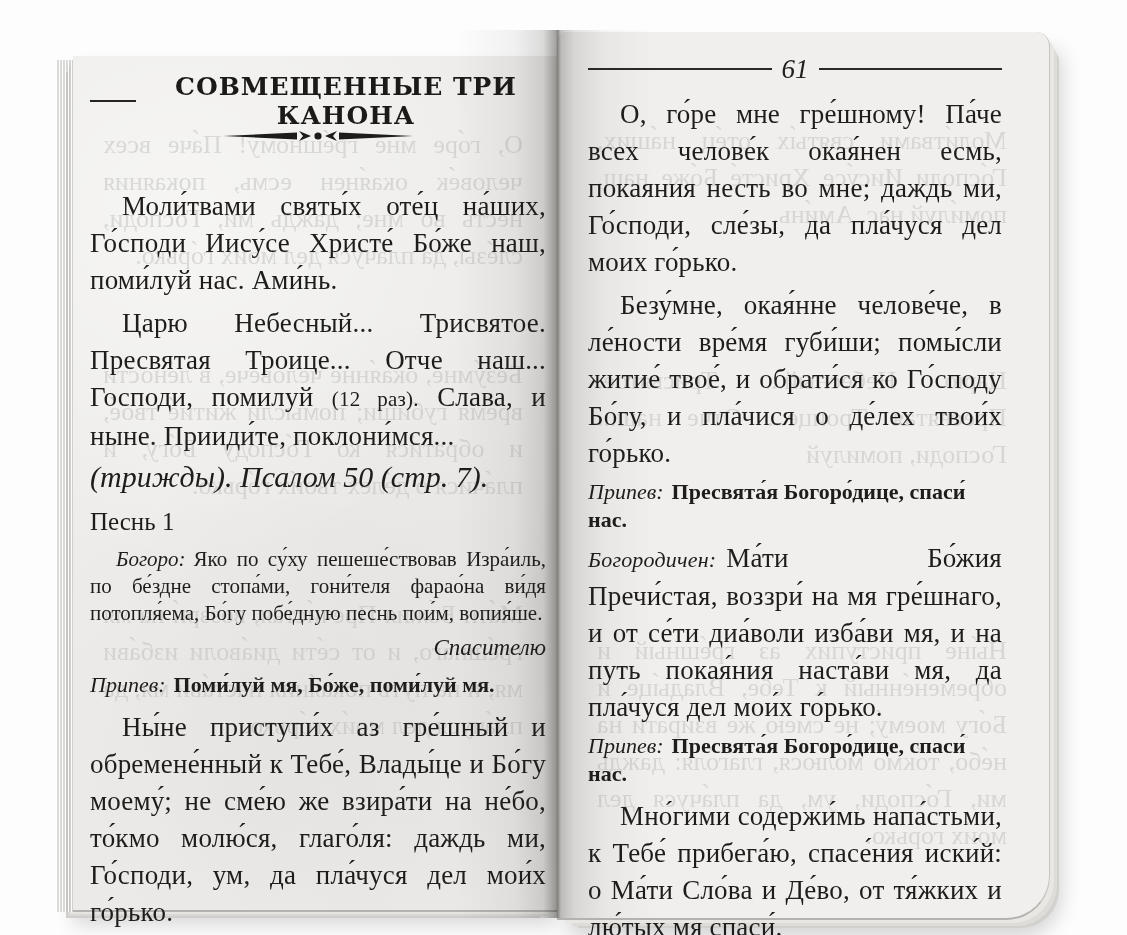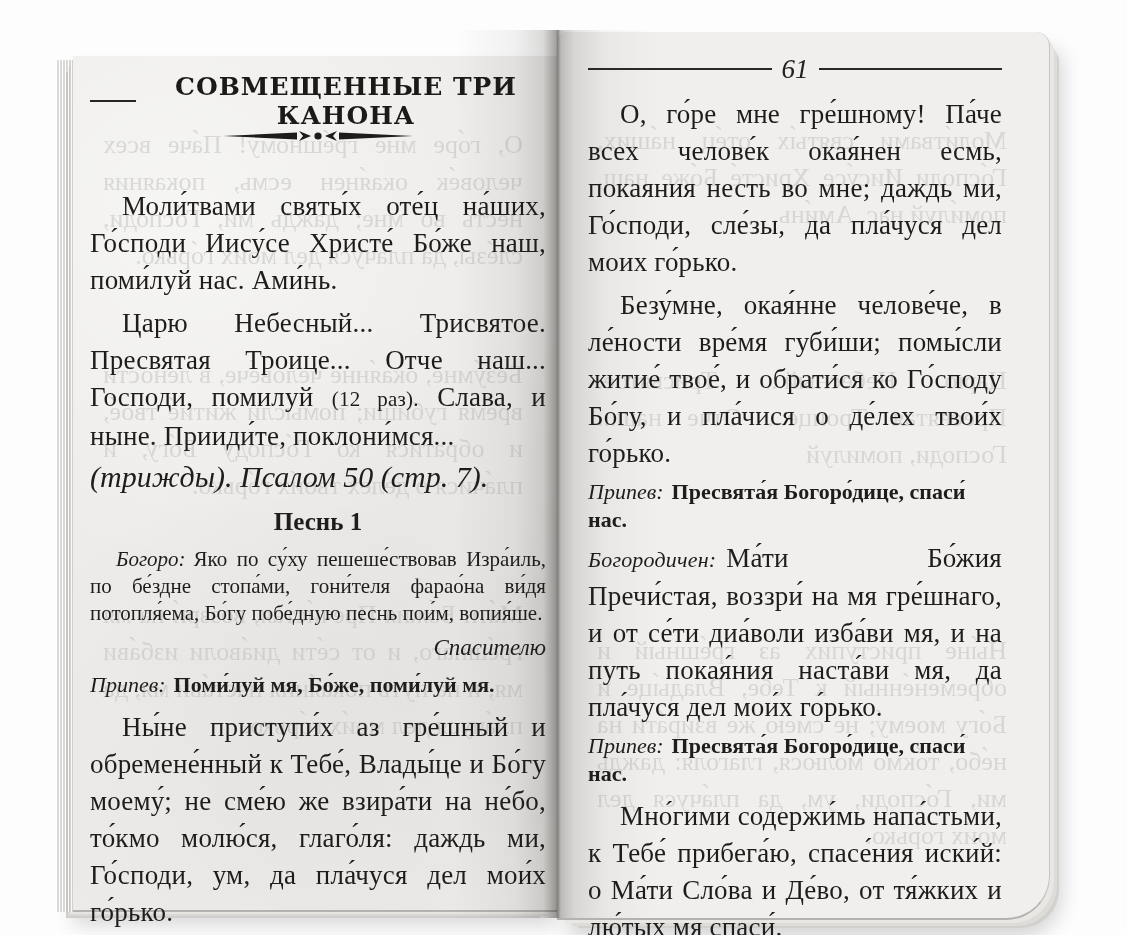--- a/index.html
+++ b/index.html
@@ -46,21 +46,21 @@
   .hdr-title{flex:1;text-align:center;font-family:"DejaVu Serif",serif;font-weight:bold;
              font-size:25px;letter-spacing:1px;color:#1b1a18;}
   .ornament{display:block;margin:10px auto 0;}
 
   
   .pn-row{display:flex;align-items:center;height:26px;}
   .pn-rule{flex:1;height:2px;background:#2a2926;}
   .pn{font-style:italic;font-size:27px;padding:0 10px;color:#22211f;}
 
   .rubric{font-style:italic;font-size:30px;line-height:30px;margin-top:7px;}
-  .song{font-size:25px;font-weight:bold;text-align:center;margin:16px 0 8px;}
+  .song{font-size:25px;font-weight:normal;text-align:left;margin:16px 0 8px;}
   .irmos{font-size:21px;line-height:27px;text-align:justify;text-indent:26px;margin-top:10px;}
   .address{font-style:italic;font-size:23px;text-align:right;margin-top:8px;}
   .pripev{font-size:22px;line-height:28px;margin-top:10px;}
   .lbl{font-style:italic;margin-right:8px;}
   .b{font-weight:bold;}
   .note{font-size:21px;}
   .lbl-sm{font-style:italic;font-size:22px;margin-right:10px;}
 
   .mt-p{margin-top:10px;}
   .mt-s{margin-top:6px;}

